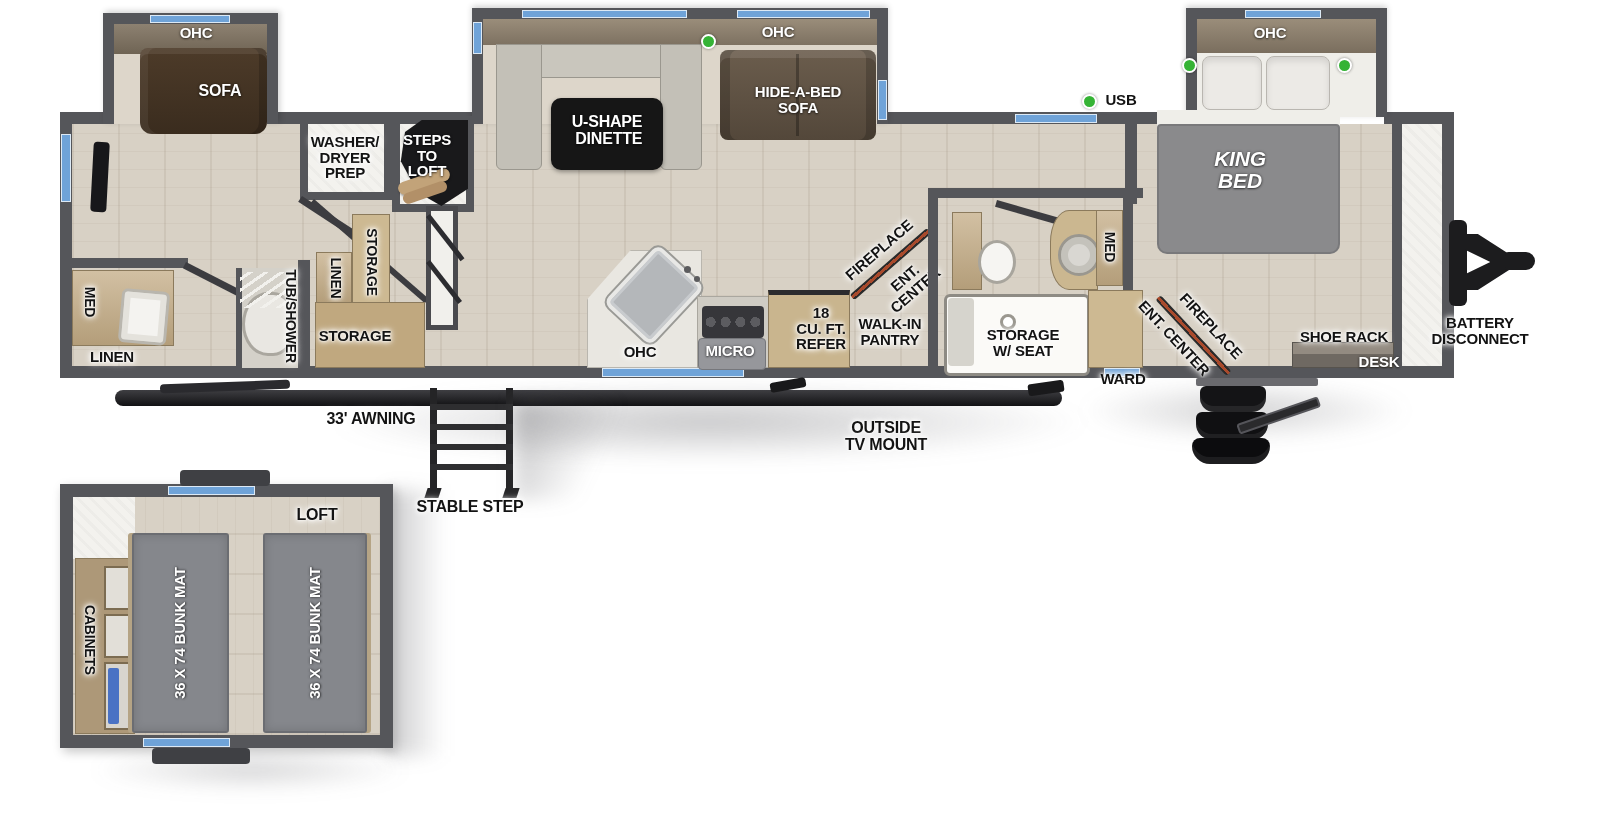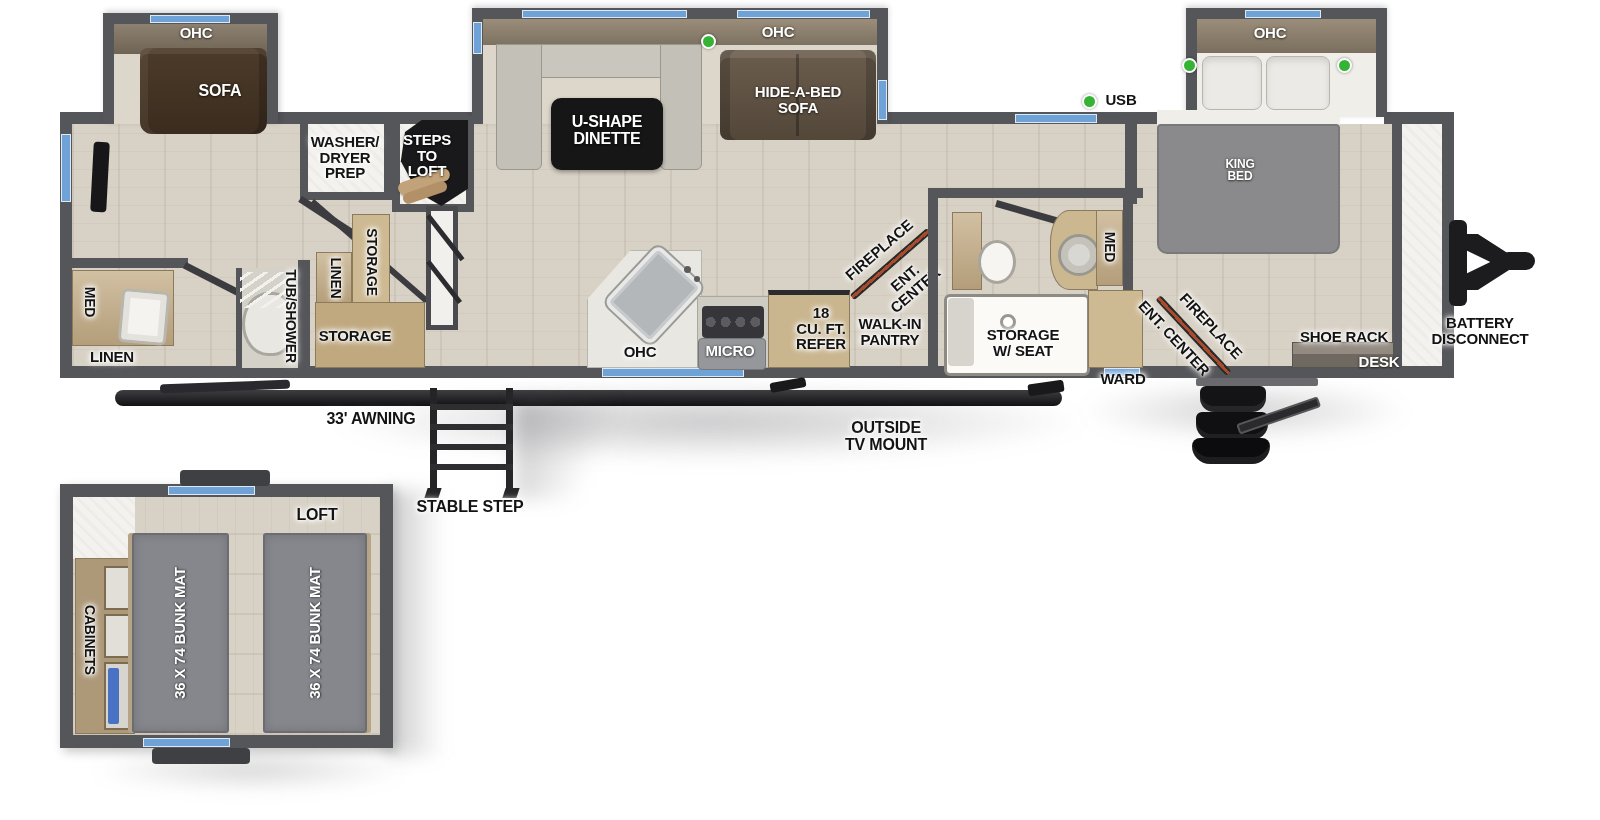--- a/index.html
+++ b/index.html
@@ -67,42 +67,42 @@
   <div class="win" style="left:522px;top:10px;width:165px;height:8px;"></div>
   <div class="win" style="left:737px;top:10px;width:133px;height:8px;"></div>
   <div class="win" style="left:473px;top:22px;width:9px;height:32px;"></div>
   <div class="win" style="left:878px;top:80px;width:9px;height:40px;"></div>
   <div class="abs" style="left:483px;top:19px;width:394px;height:26px;background:linear-gradient(180deg,#9a8d7a,#7d7161);"></div>
 
   <div class="abs" style="left:496px;top:44px;width:206px;height:34px;background:#c9c6bd;border:1px solid #9a978e;box-sizing:border-box;"></div>
   <div class="abs" style="left:496px;top:44px;width:46px;height:126px;background:#c3c0b7;border:1px solid #9a978e;box-sizing:border-box;border-radius:0 0 6px 6px;"></div>
   <div class="abs" style="left:660px;top:44px;width:42px;height:126px;background:#c3c0b7;border:1px solid #9a978e;box-sizing:border-box;border-radius:0 0 6px 6px;"></div>
   <div class="abs" style="left:551px;top:98px;width:112px;height:72px;background:#161616;border-radius:10px;box-shadow:0 2px 4px rgba(0,0,0,.35);"></div>
-  <div class="lbl w" style="left:607px;top:131px;font-size:16px;">U-SHAPE
+  <div class="lbl w" style="left:607px;top:131px;font-size:16px;text-align:right;">U-SHAPE
 DINETTE</div>
   <div class="lbl w" style="left:778px;top:32px;">OHC</div>
   <div class="dot" style="left:701px;top:34px;"></div>
 
   <div class="abs" style="left:720px;top:50px;width:156px;height:90px;background:linear-gradient(180deg,#6b5d4d,#53473a);border-radius:8px;box-shadow:inset 0 8px 0 rgba(255,255,255,.10), inset 10px 0 0 rgba(0,0,0,.18), inset -10px 0 0 rgba(0,0,0,.18);"></div>
   <div class="abs" style="left:796px;top:54px;width:3px;height:82px;background:rgba(0,0,0,.28);"></div>
   <div class="lbl w" style="left:798px;top:100px;">HIDE-A-BED
 SOFA</div>
 
   <div class="abs" style="left:1186px;top:8px;width:201px;height:109px;background:#efeee9;border:11px solid #55565a;border-bottom:none;box-sizing:border-box;box-shadow:0 -2px 6px rgba(0,0,0,.18);"></div>
   <div class="win" style="left:1245px;top:10px;width:76px;height:8px;"></div>
   <div class="abs" style="left:1197px;top:19px;width:179px;height:34px;background:linear-gradient(180deg,#9a8d7a,#7a6e5e);"></div>
   <div class="abs" style="left:1202px;top:56px;width:58px;height:52px;background:#eceae6;border:1px solid #b9b6b0;border-radius:8px;box-shadow:inset 0 4px 6px rgba(0,0,0,.10);"></div>
   <div class="abs" style="left:1266px;top:56px;width:62px;height:52px;background:#eceae6;border:1px solid #b9b6b0;border-radius:8px;box-shadow:inset 0 4px 6px rgba(0,0,0,.10);"></div>
   <div class="dot" style="left:1182px;top:58px;"></div>
   <div class="dot" style="left:1337px;top:58px;"></div>
   <div class="lbl w" style="left:1270px;top:33px;">OHC</div>
 
   <div class="abs" style="left:1157px;top:110px;width:183px;height:18px;background:#efeee9;"></div>
   <div class="abs" style="left:1157px;top:124px;width:183px;height:130px;background:#8a8a8c;border-radius:4px 4px 10px 10px;box-shadow:inset 0 0 0 2px rgba(0,0,0,.12);"></div>
-  <div class="lbl w" style="left:1240px;top:170px;font-size:12px;">KING
+  <div class="lbl w" style="left:1240px;top:170px;font-size:21px;font-style:italic;">KING
 BED</div>
 
   <div class="dot" style="left:1082px;top:94px;"></div>
   <div class="lbl" style="left:1121px;top:100px;">USB</div>
 
   <div class="whiteroom" style="left:300px;top:116px;width:92px;height:84px;border:8px solid #55565a;box-sizing:border-box;"></div>
   <div class="lbl" style="left:345px;top:157px;">WASHER/
 DRYER
 PREP</div>
   <div class="abs" style="left:302px;top:196px;width:62px;height:7px;background:#3c3c40;transform:rotate(33deg);transform-origin:left top;"></div>

